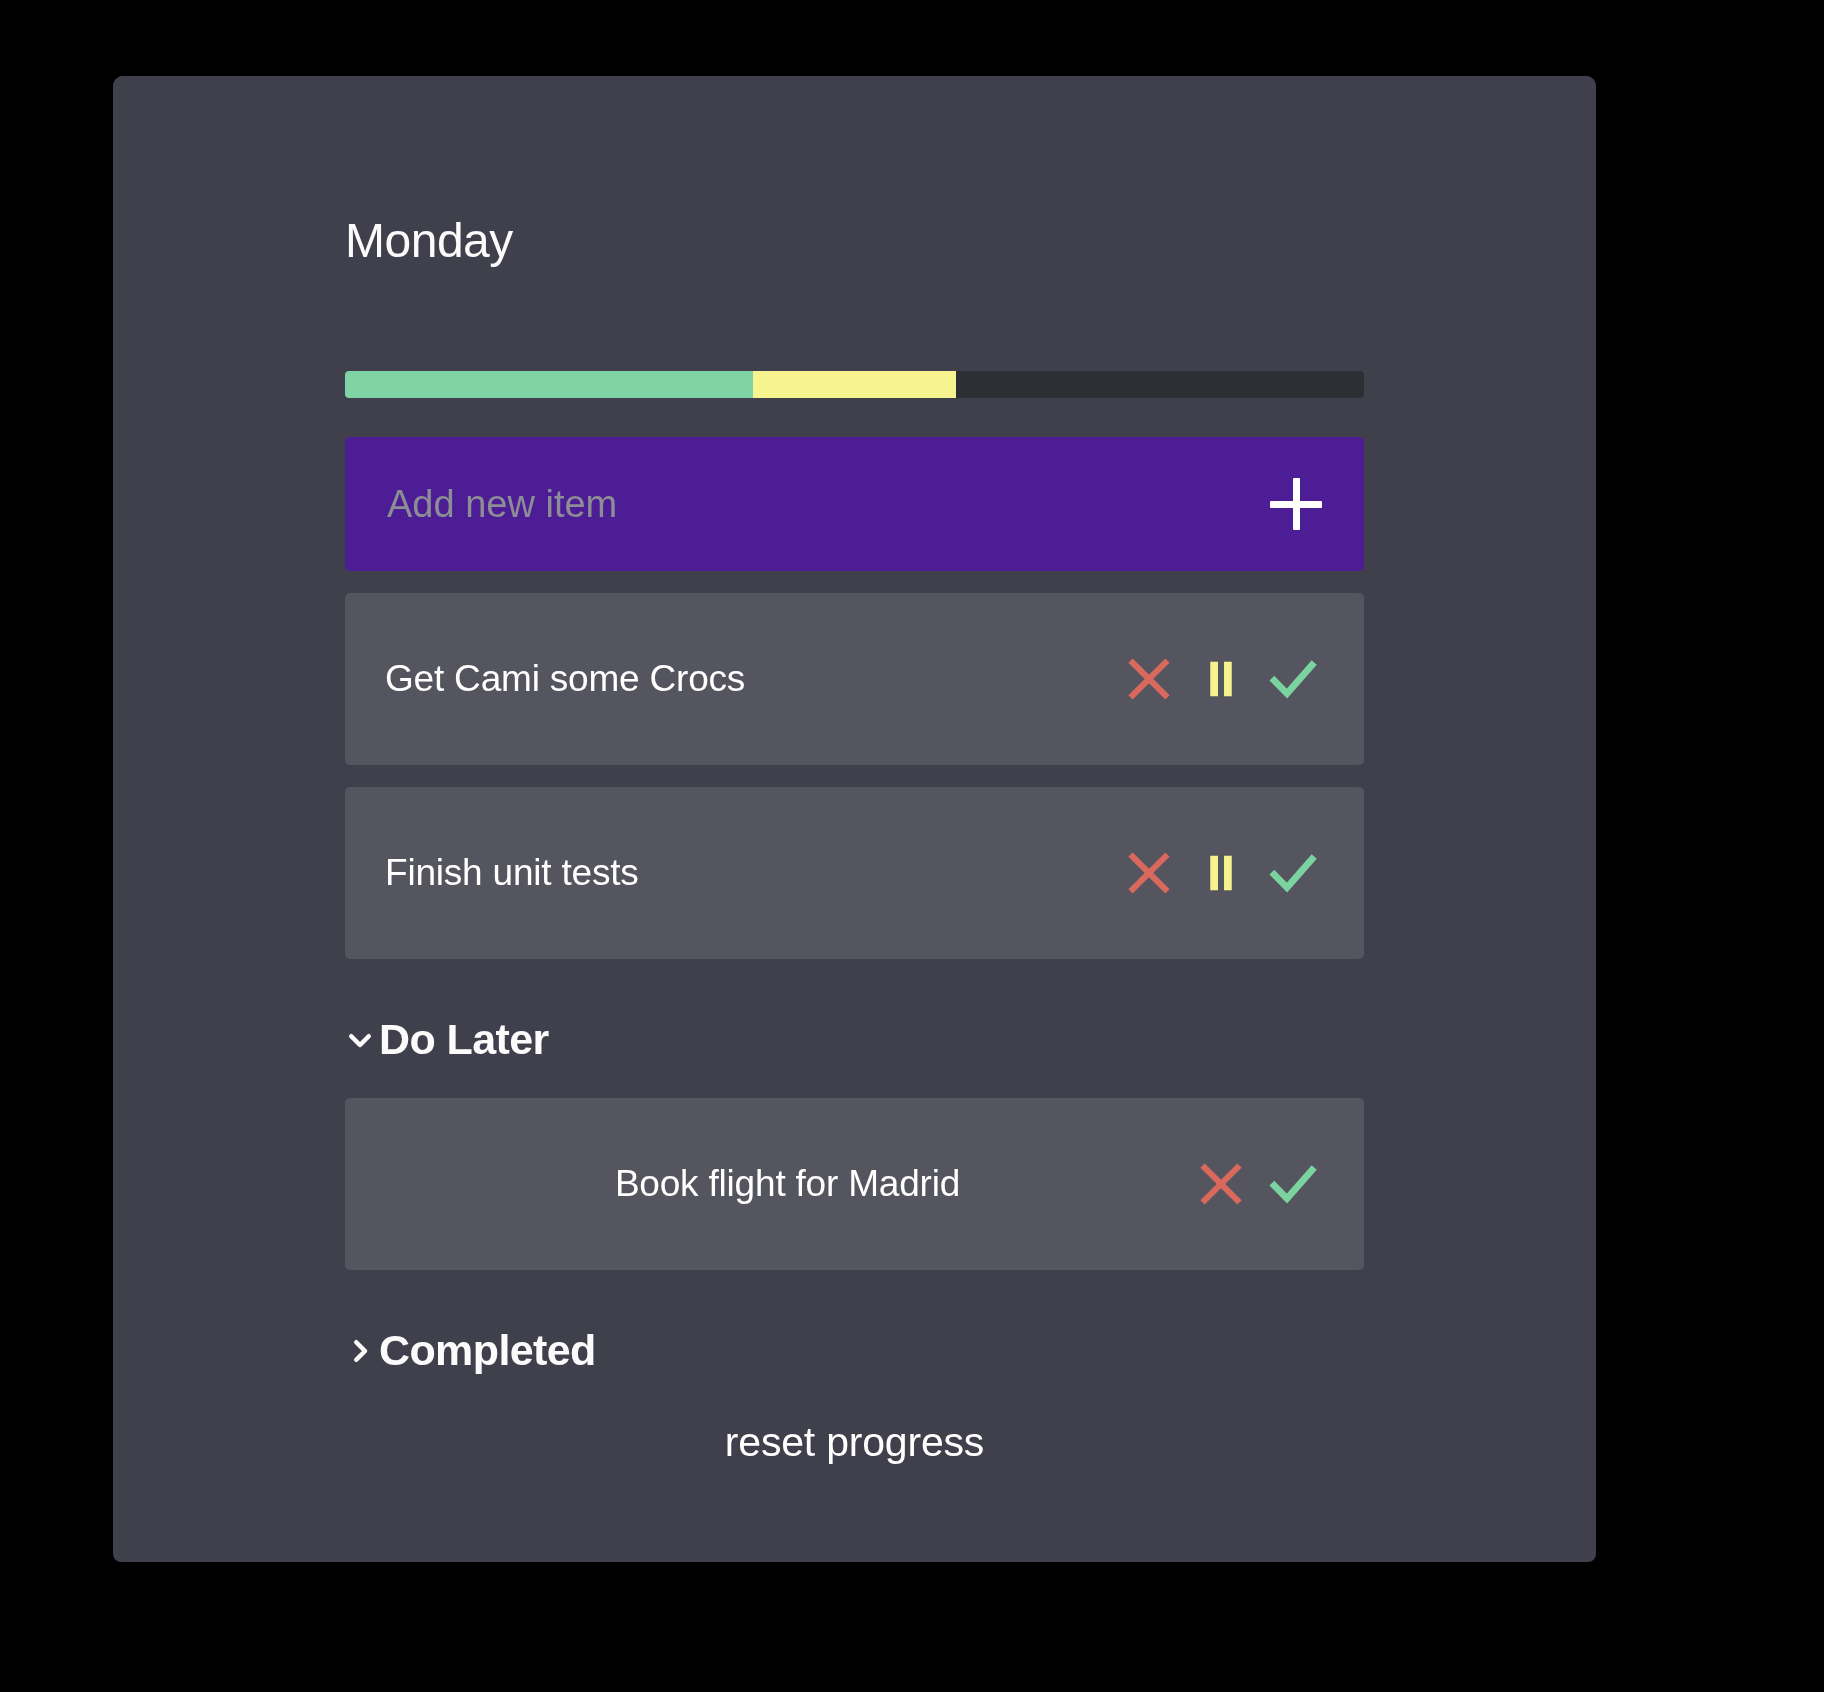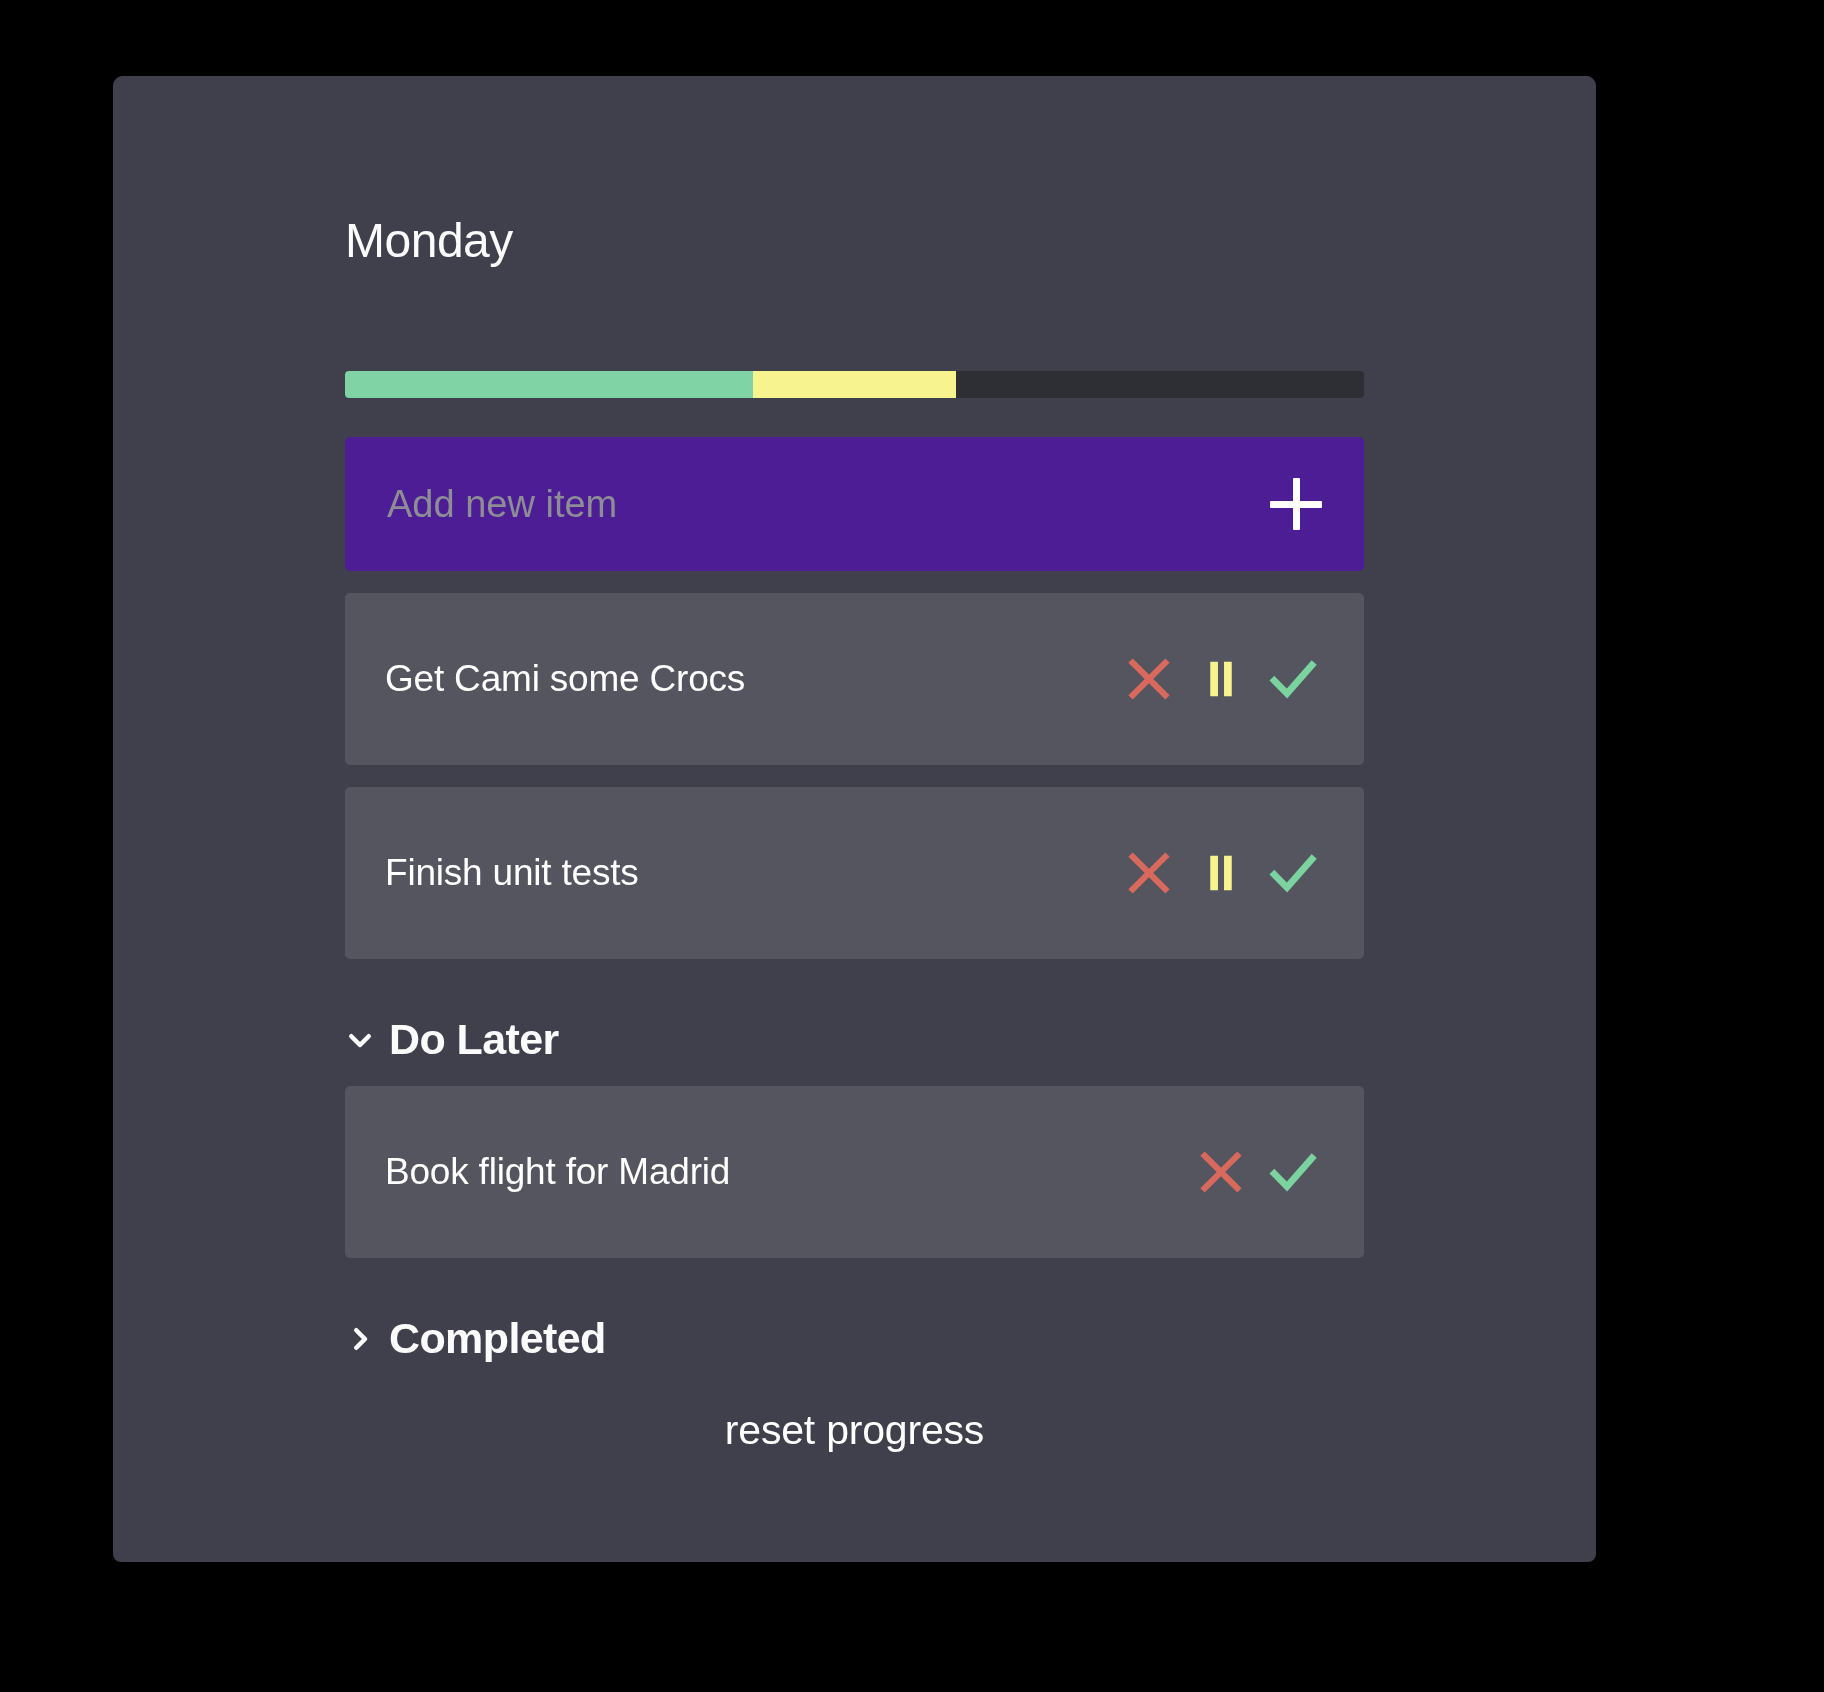--- a/index.html
+++ b/index.html
@@ -225,38 +225,38 @@
     cursor: pointer;
   }
   .act svg { display: block; }
 
   
   .section-head {
     display: flex;
     align-items: center;
     margin-top: 56px;
     cursor: pointer;
-    gap: 14px;
+    gap: 4px;
   }
   .section-head .chev {
     width: 30px;
     height: 34px;
     display: flex;
     align-items: center;
     justify-content: center;
     flex: 0 0 auto;
   }
   .section-title {
     font-size: 43px;
     font-weight: bold;
     color: #fbfbfb;
     letter-spacing: -0.6px;
   }
 
-  .section-head + .task-row { margin-top: 22px; }
+  .section-head + .task-row { margin-top: 34px; text-align: center; }
 
   
   .reset-wrap {
     margin-top: 44px;
     display: flex;
     justify-content: center;
   }
   .reset-link {
     font-size: 41px;
     font-weight: 400;

